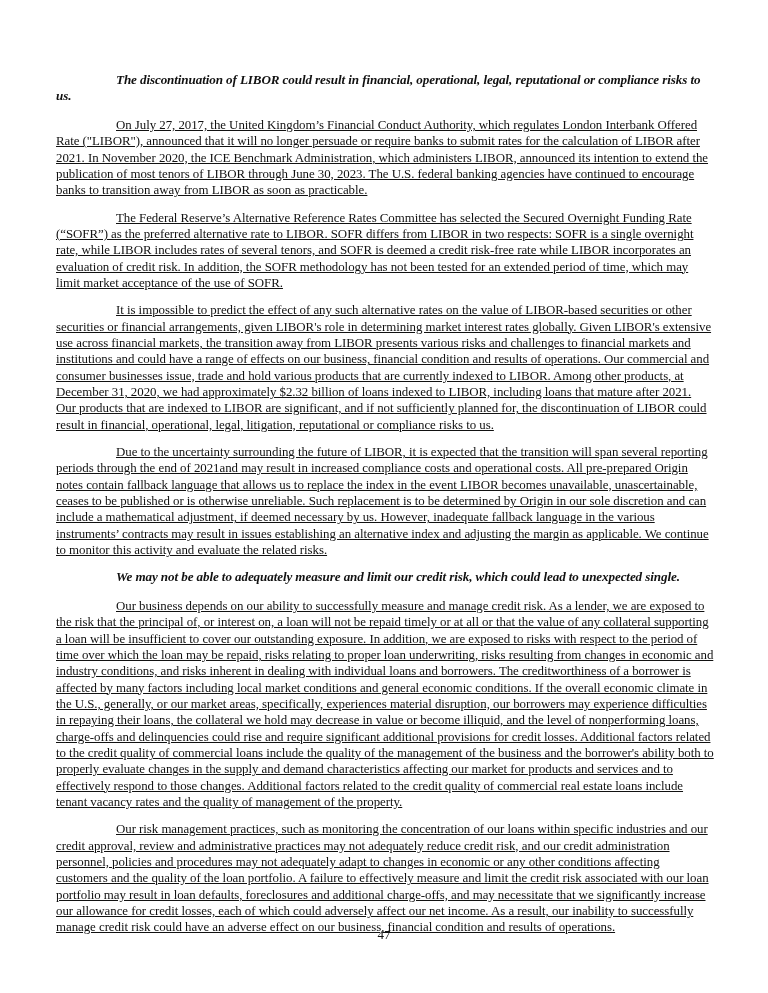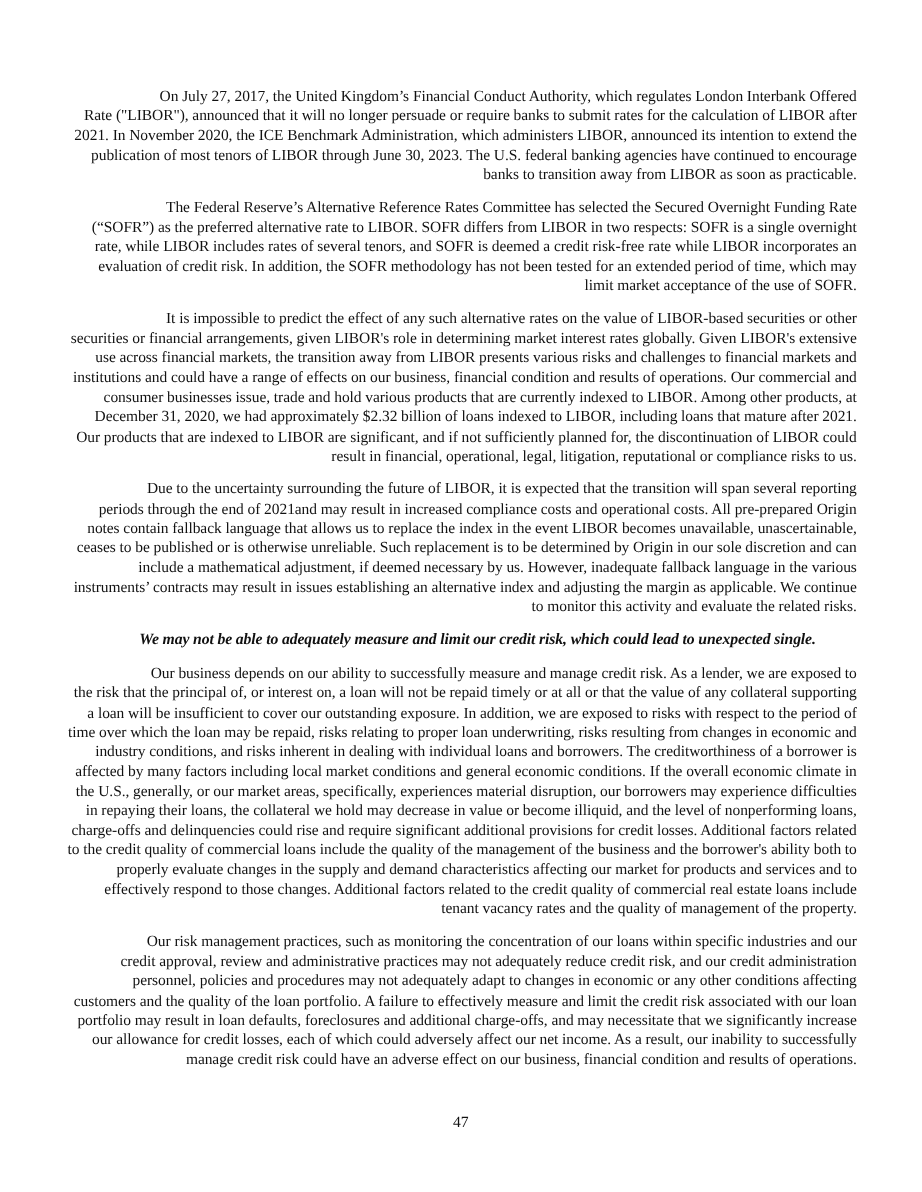--- a/index.html
+++ b/index.html
@@ -28,39 +28,41 @@
     line-height: 16.4px;
     text-indent: 60px;
     margin: 0 0 12px 0;
     letter-spacing: -0.1px;
   }
   .para {
     font-size: 12.9px;
     line-height: 16.35px;
     text-indent: 60px;
     margin: 0 0 11px 0;
-    text-align: right;
+    text-align: left;
     letter-spacing: -0.05px;
+    text-decoration: underline;
   }
   .page-number {
     position: absolute;
     left: 0;
     width: 768px;
     top: 927px;
     text-align: center;
     font-size: 13px;
     line-height: 16px;
   }
 </style>
 </head>
 <body>
 
 <div class="page">
 
   <section>
+    <p class="heading">The discontinuation of LIBOR could result in financial, operational, legal, reputational or compliance risks to us.</p>
     <p class="para">On July 27, 2017, the United Kingdom’s Financial Conduct Authority, which regulates London Interbank Offered Rate ("LIBOR"), announced that it will no longer persuade or require banks to submit rates for the calculation of LIBOR after 2021. In November 2020, the ICE Benchmark Administration, which administers LIBOR, announced its intention to extend the publication of most tenors of LIBOR through June 30, 2023. The U.S. federal banking agencies have continued to encourage banks to transition away from LIBOR as soon as practicable.</p>
     <p class="para">The Federal Reserve’s Alternative Reference Rates Committee has selected the Secured Overnight Funding Rate (“SOFR”) as the preferred alternative rate to LIBOR. SOFR differs from LIBOR in two respects: SOFR is a single overnight rate, while LIBOR includes rates of several tenors, and SOFR is deemed a credit risk-free rate while LIBOR incorporates an evaluation of credit risk. In addition, the SOFR methodology has not been tested for an extended period of time, which may limit market acceptance of the use of SOFR.</p>
     <p class="para">It is impossible to predict the effect of any such alternative rates on the value of LIBOR-based securities or other securities or financial arrangements, given LIBOR's role in determining market interest rates globally. Given LIBOR's extensive use across financial markets, the transition away from LIBOR presents various risks and challenges to financial markets and institutions and could have a range of effects on our business, financial condition and results of operations. Our commercial and consumer businesses issue, trade and hold various products that are currently indexed to LIBOR. Among other products, at December 31, 2020, we had approximately $2.32 billion of loans indexed to LIBOR, including loans that mature after 2021. Our products that are indexed to LIBOR are significant, and if not sufficiently planned for, the discontinuation of LIBOR could result in financial, operational, legal, litigation, reputational or compliance risks to us.</p>
     <p class="para">Due to the uncertainty surrounding the future of LIBOR, it is expected that the transition will span several reporting periods through the end of 2021and may result in increased compliance costs and operational costs. All pre-prepared Origin notes contain fallback language that allows us to replace the index in the event LIBOR becomes unavailable, unascertainable, ceases to be published or is otherwise unreliable. Such replacement is to be determined by Origin in our sole discretion and can include a mathematical adjustment, if deemed necessary by us. However, inadequate fallback language in the various instruments’ contracts may result in issues establishing an alternative index and adjusting the margin as applicable. We continue to monitor this activity and evaluate the related risks.</p>
   </section>
 
   <section>
     <p class="heading">We may not be able to adequately measure and limit our credit risk, which could lead to unexpected single.</p>
     <p class="para">Our business depends on our ability to successfully measure and manage credit risk. As a lender, we are exposed to the risk that the principal of, or interest on, a loan will not be repaid timely or at all or that the value of any collateral supporting a loan will be insufficient to cover our outstanding exposure. In addition, we are exposed to risks with respect to the period of time over which the loan may be repaid, risks relating to proper loan underwriting, risks resulting from changes in economic and industry conditions, and risks inherent in dealing with individual loans and borrowers. The creditworthiness of a borrower is affected by many factors including local market conditions and general economic conditions. If the overall economic climate in the U.S., generally, or our market areas, specifically, experiences material disruption, our borrowers may experience difficulties in repaying their loans, the collateral we hold may decrease in value or become illiquid, and the level of nonperforming loans, charge-offs and delinquencies could rise and require significant additional provisions for credit losses. Additional factors related to the credit quality of commercial loans include the quality of the management of the business and the borrower's ability both to properly evaluate changes in the supply and demand characteristics affecting our market for products and services and to effectively respond to those changes. Additional factors related to the credit quality of commercial real estate loans include tenant vacancy rates and the quality of management of the property.</p>
     <p class="para">Our risk management practices, such as monitoring the concentration of our loans within specific industries and our credit approval, review and administrative practices may not adequately reduce credit risk, and our credit administration personnel, policies and procedures may not adequately adapt to changes in economic or any other conditions affecting customers and the quality of the loan portfolio. A failure to effectively measure and limit the credit risk associated with our loan portfolio may result in loan defaults, foreclosures and additional charge-offs, and may necessitate that we significantly increase our allowance for credit losses, each of which could adversely affect our net income. As a result, our inability to successfully manage credit risk could have an adverse effect on our business, financial condition and results of operations.</p>

